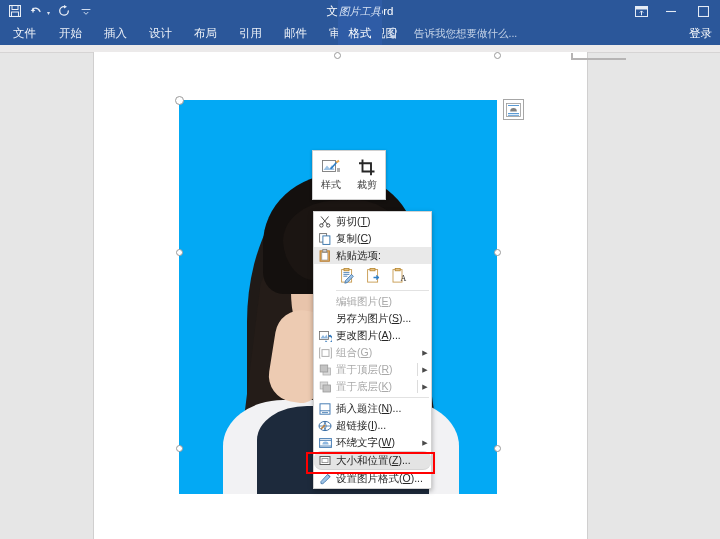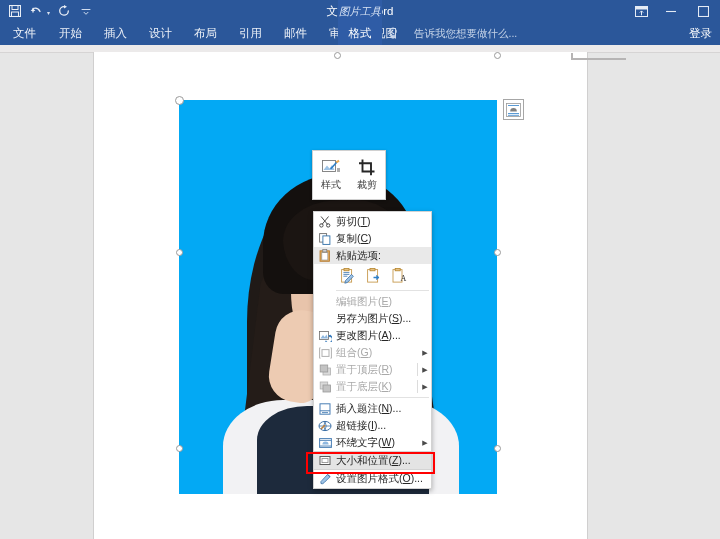--- a/index.html
+++ b/index.html
@@ -282,20 +282,21 @@
     display: flex; align-items: center; justify-content: center;
   }
   .mi.disabled .lbl { color: #a9a9a9; }
   .mi.highlight {
     background: #e9e9e9;
   }
   .mi.selected {
     background: #e4e4e4;
     border-top: 1px solid #d4d4d4;
     border-bottom: 1px solid #d4d4d4;
+    border-radius: 8px;
   }
   .mi .divider-v {
     position: absolute; right: 13px; top: 2px;
     width: 1px; height: 13px; background: #dcdcdc;
   }
   .sep {
     height: 1px; margin: 2px 2px 2px 22px;
     background: #e2e2e2;
   }
   .paste-row {

